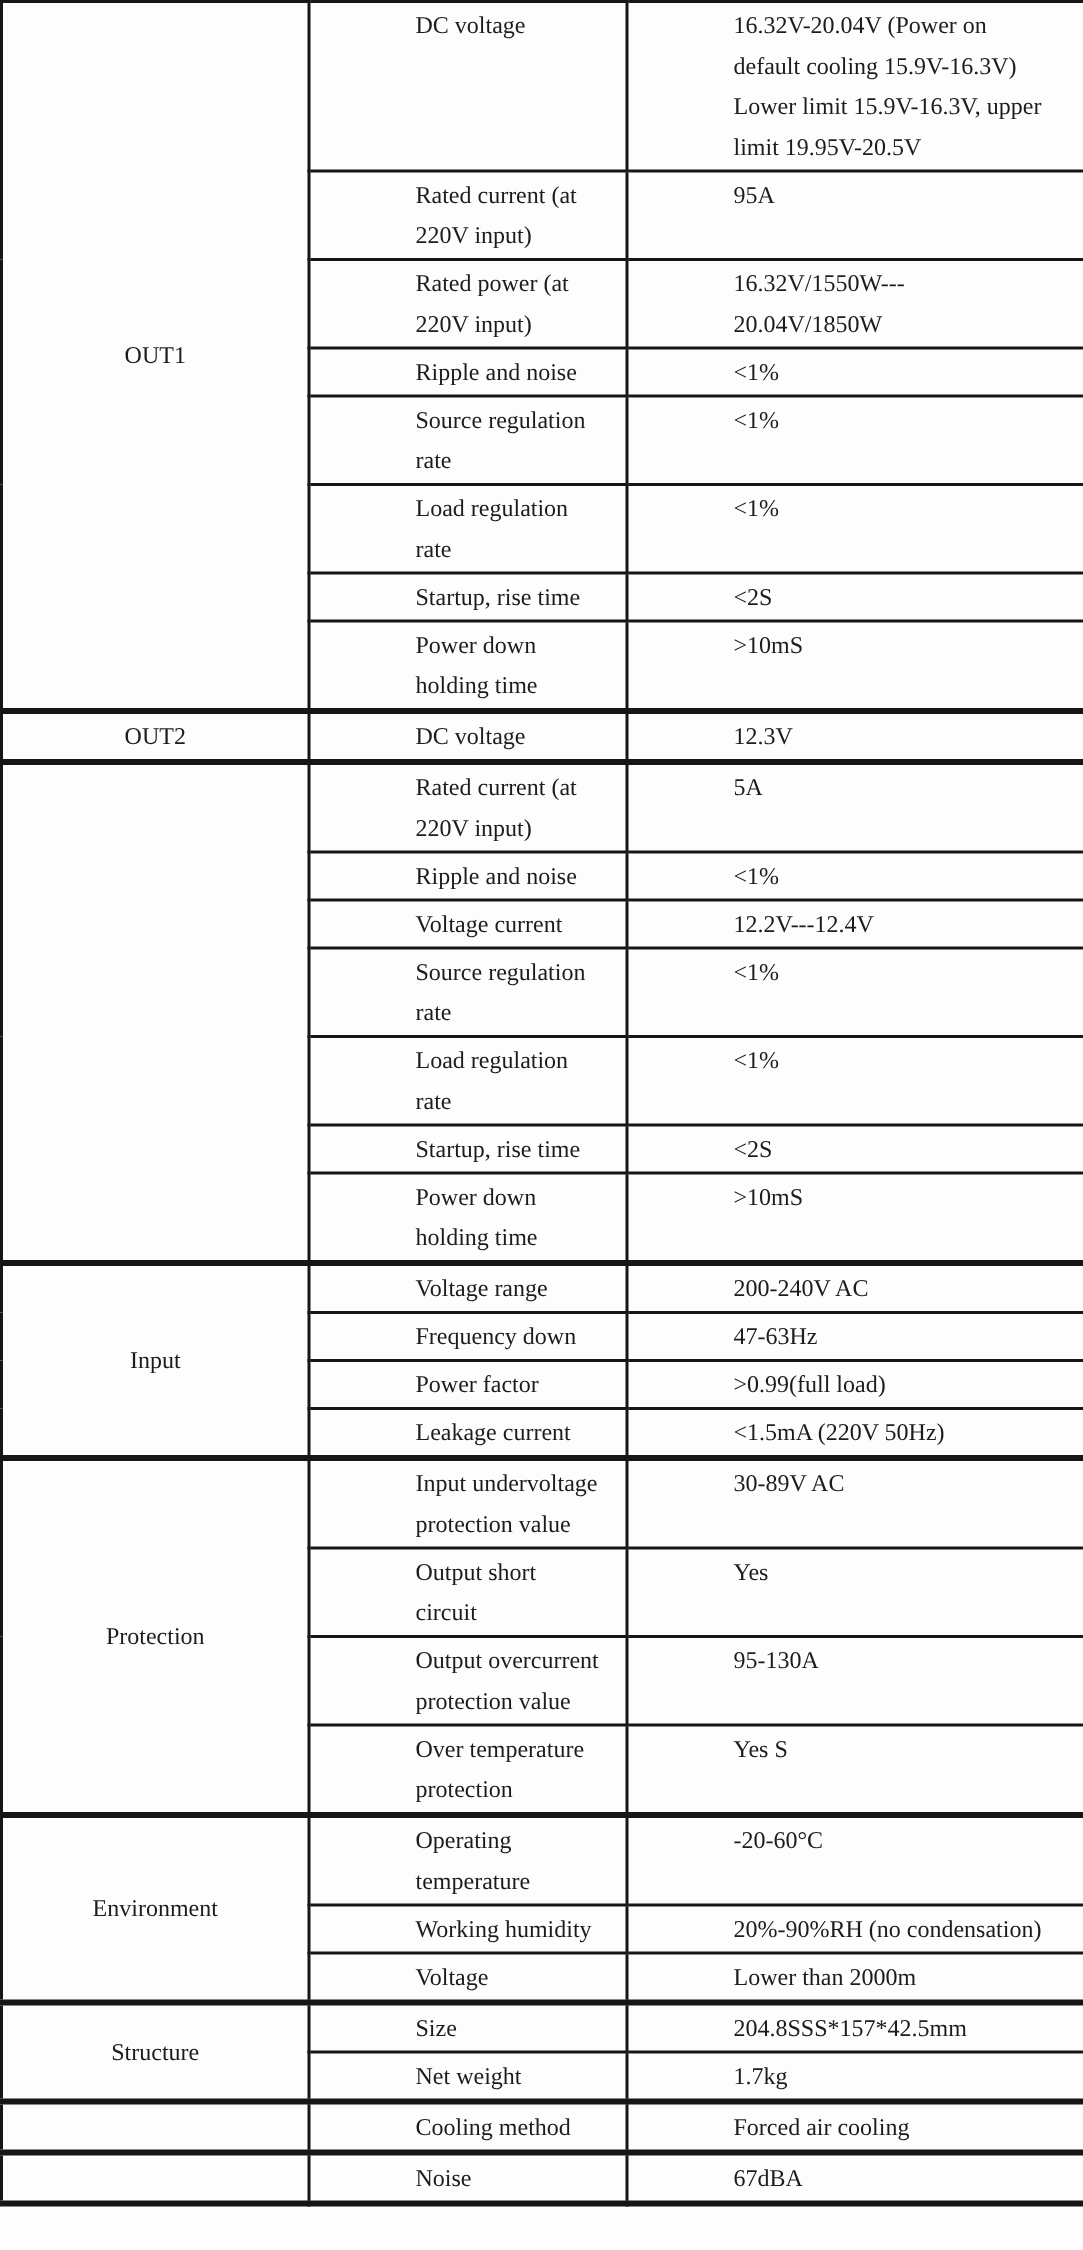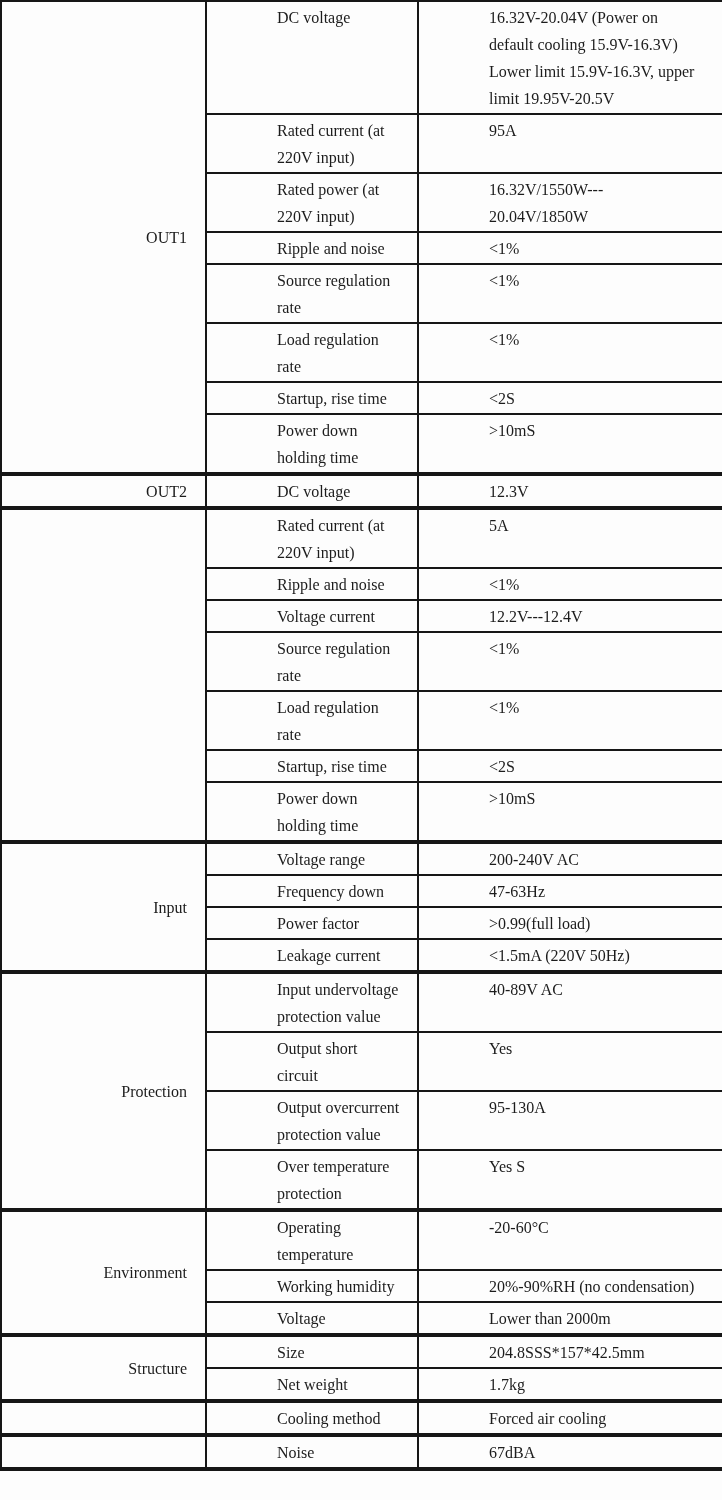--- a/index.html
+++ b/index.html
@@ -28,23 +28,23 @@
   col.c3 { width: 305px; }
   td {
     border: 2px solid #161616;
     vertical-align: top;
     line-height: 27px;
     padding: 2px 2px 1px 70px;
     white-space: pre;
     overflow: hidden;
   }
   td.cat {
-    text-align: right;
+    text-align: center;
     vertical-align: middle;
-    padding: 0 18px;
+    padding: 0 2px;
     white-space: normal;
   }
   tbody.section { border-top: 4px solid #161616; }
   tbody.section:first-of-type { border-top-width: 2px; }
 </style>
 </head>
 <body>
 
 <div class="page">
   <table class="spec">
@@ -157,21 +157,21 @@
         <tr>
           <td>Leakage current</td>
           <td>&lt;1.5mA (220V 50Hz)</td>
         </tr>
       </tbody>
       <tbody class="section">
         <tr>
           <td class="cat" rowspan="4">Protection</td>
           <td>Input undervoltage
 protection value</td>
-          <td>40-89V AC</td>
+          <td>30-89V AC</td>
         </tr>
         <tr>
           <td>Output short
 circuit</td>
           <td>Yes</td>
         </tr>
         <tr>
           <td>Output overcurrent
 protection value</td>
           <td>95-130A</td>

